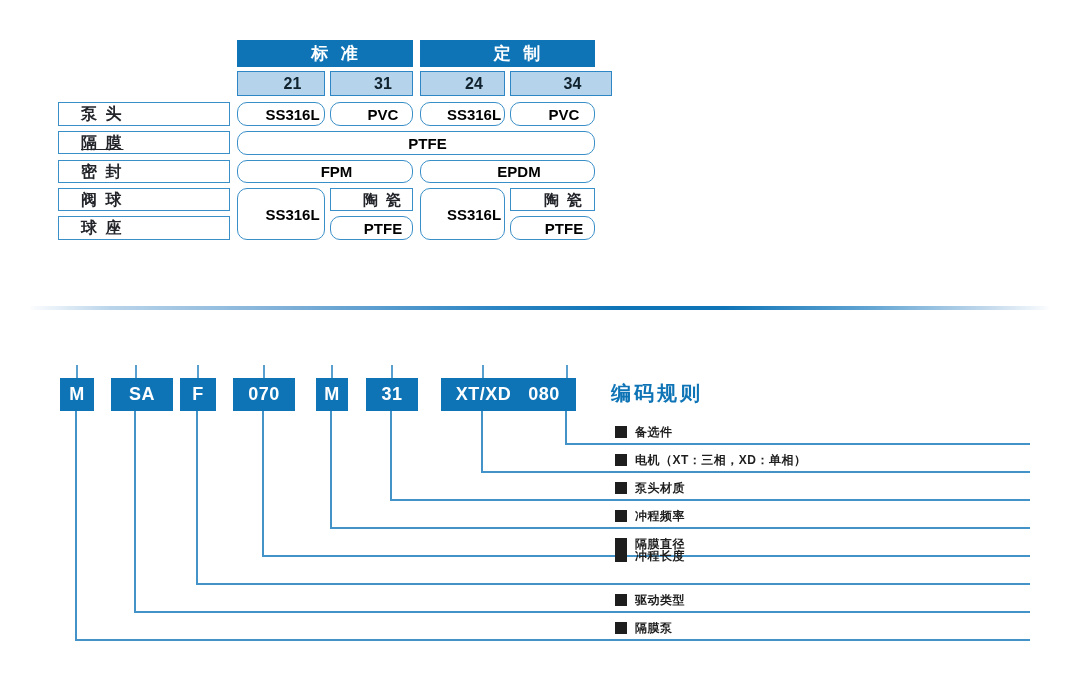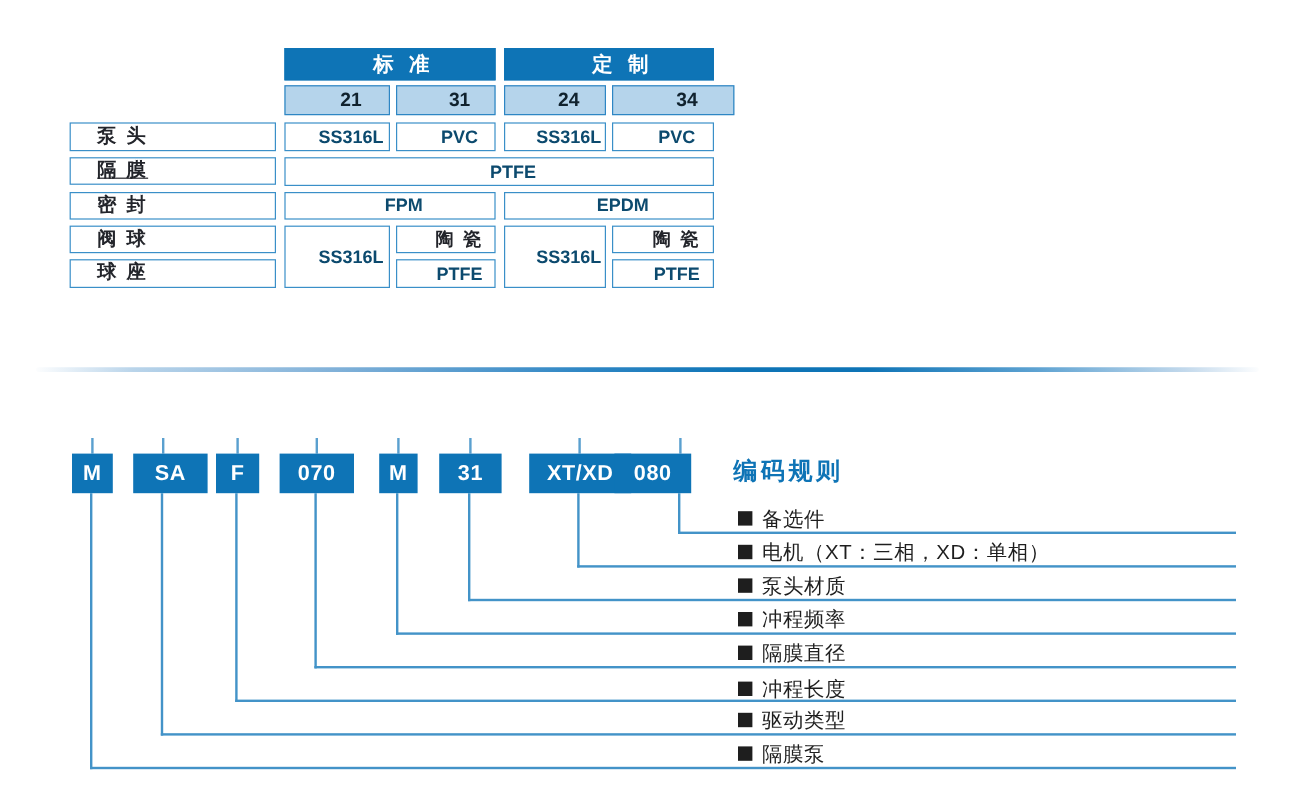--- a/index.html
+++ b/index.html
@@ -16,21 +16,21 @@
   }
   .rowlbl{justify-content:flex-start;padding-left:22px;font-size:16px;font-weight:bold;letter-spacing:2px;color:#23252b;}
   .hdr{
     background:#0e74b6;border:1px solid #0e74b6;color:#ffffff;
     font-weight:bold;font-size:17px;letter-spacing:4px;
   }
   .codehdr{
     background:#b5d4eb;border:1px solid #2e86c4;color:#10222e;
     font-weight:bold;font-size:16px;
   }
-  .val{font-weight:bold;font-size:15px;color:#0c4a6e;}
+  .val{font-weight:bold;font-size:15px;color:#000000;border-radius:10px;}
   .cnval{font-weight:bold;font-size:15px;letter-spacing:2px;color:#22242a;}
   
   #divider{
     position:absolute;left:30px;top:306px;width:1019px;height:4px;border-radius:2px;
     background:linear-gradient(90deg,
       rgba(197,218,237,0.05) 0%, #b9d4ea 8%, #7fb0d8 25%, #2e86c4 45%,
       #0e74b6 58%, #0e74b6 68%, #5fa3d2 82%, #c3d9ec 94%, rgba(197,218,237,0.05) 100%);
   }
   
   .codebox{
@@ -39,21 +39,21 @@
     display:flex;align-items:center;justify-content:center;letter-spacing:0.5px;
   }
   .stub{position:absolute;top:365px;height:13px;width:0;border-left:2px solid #5aa0cf;}
   .conn{position:absolute;top:411px;box-sizing:border-box;border-left:2px solid #4393c8;border-bottom:2px solid #4393c8;}
   #coding-title{
     position:absolute;left:611px;top:380px;color:#0e74b6;
     font-size:20px;font-weight:bold;letter-spacing:3px;line-height:1.3;
   }
   .legend{
     position:absolute;left:615px;height:20px;display:flex;align-items:center;gap:8px;
-    color:#1e1e1e;font-size:17px;letter-spacing:0.5px;white-space:nowrap;
+    color:#1e1e1e;font-size:12px;letter-spacing:0.5px;white-space:nowrap;font-weight:bold;
   }
   .sq{display:inline-block;width:12px;height:12px;background:#1e1e1e;flex:0 0 auto;}
 </style>
 </head>
 <body>
 
 <div id="page">
 
   <div>
 
@@ -135,21 +135,21 @@
       <span>泵头材质</span>
     </div>
     <div class="legend" style="top:506px;">
       <span class="sq"></span>
       <span>冲程频率</span>
     </div>
     <div class="legend" style="top:534px;">
       <span class="sq"></span>
       <span>隔膜直径</span>
     </div>
-    <div class="legend" style="top:564px;align-items:center;">
+    <div class="legend" style="top:546px;align-items:center;">
       <span class="sq"></span>
       <span>冲程长度</span>
     </div>
     <div class="legend" style="top:590px;">
       <span class="sq"></span>
       <span>驱动类型</span>
     </div>
     <div class="legend" style="top:618px;">
       <span class="sq"></span>
       <span>隔膜泵</span>

